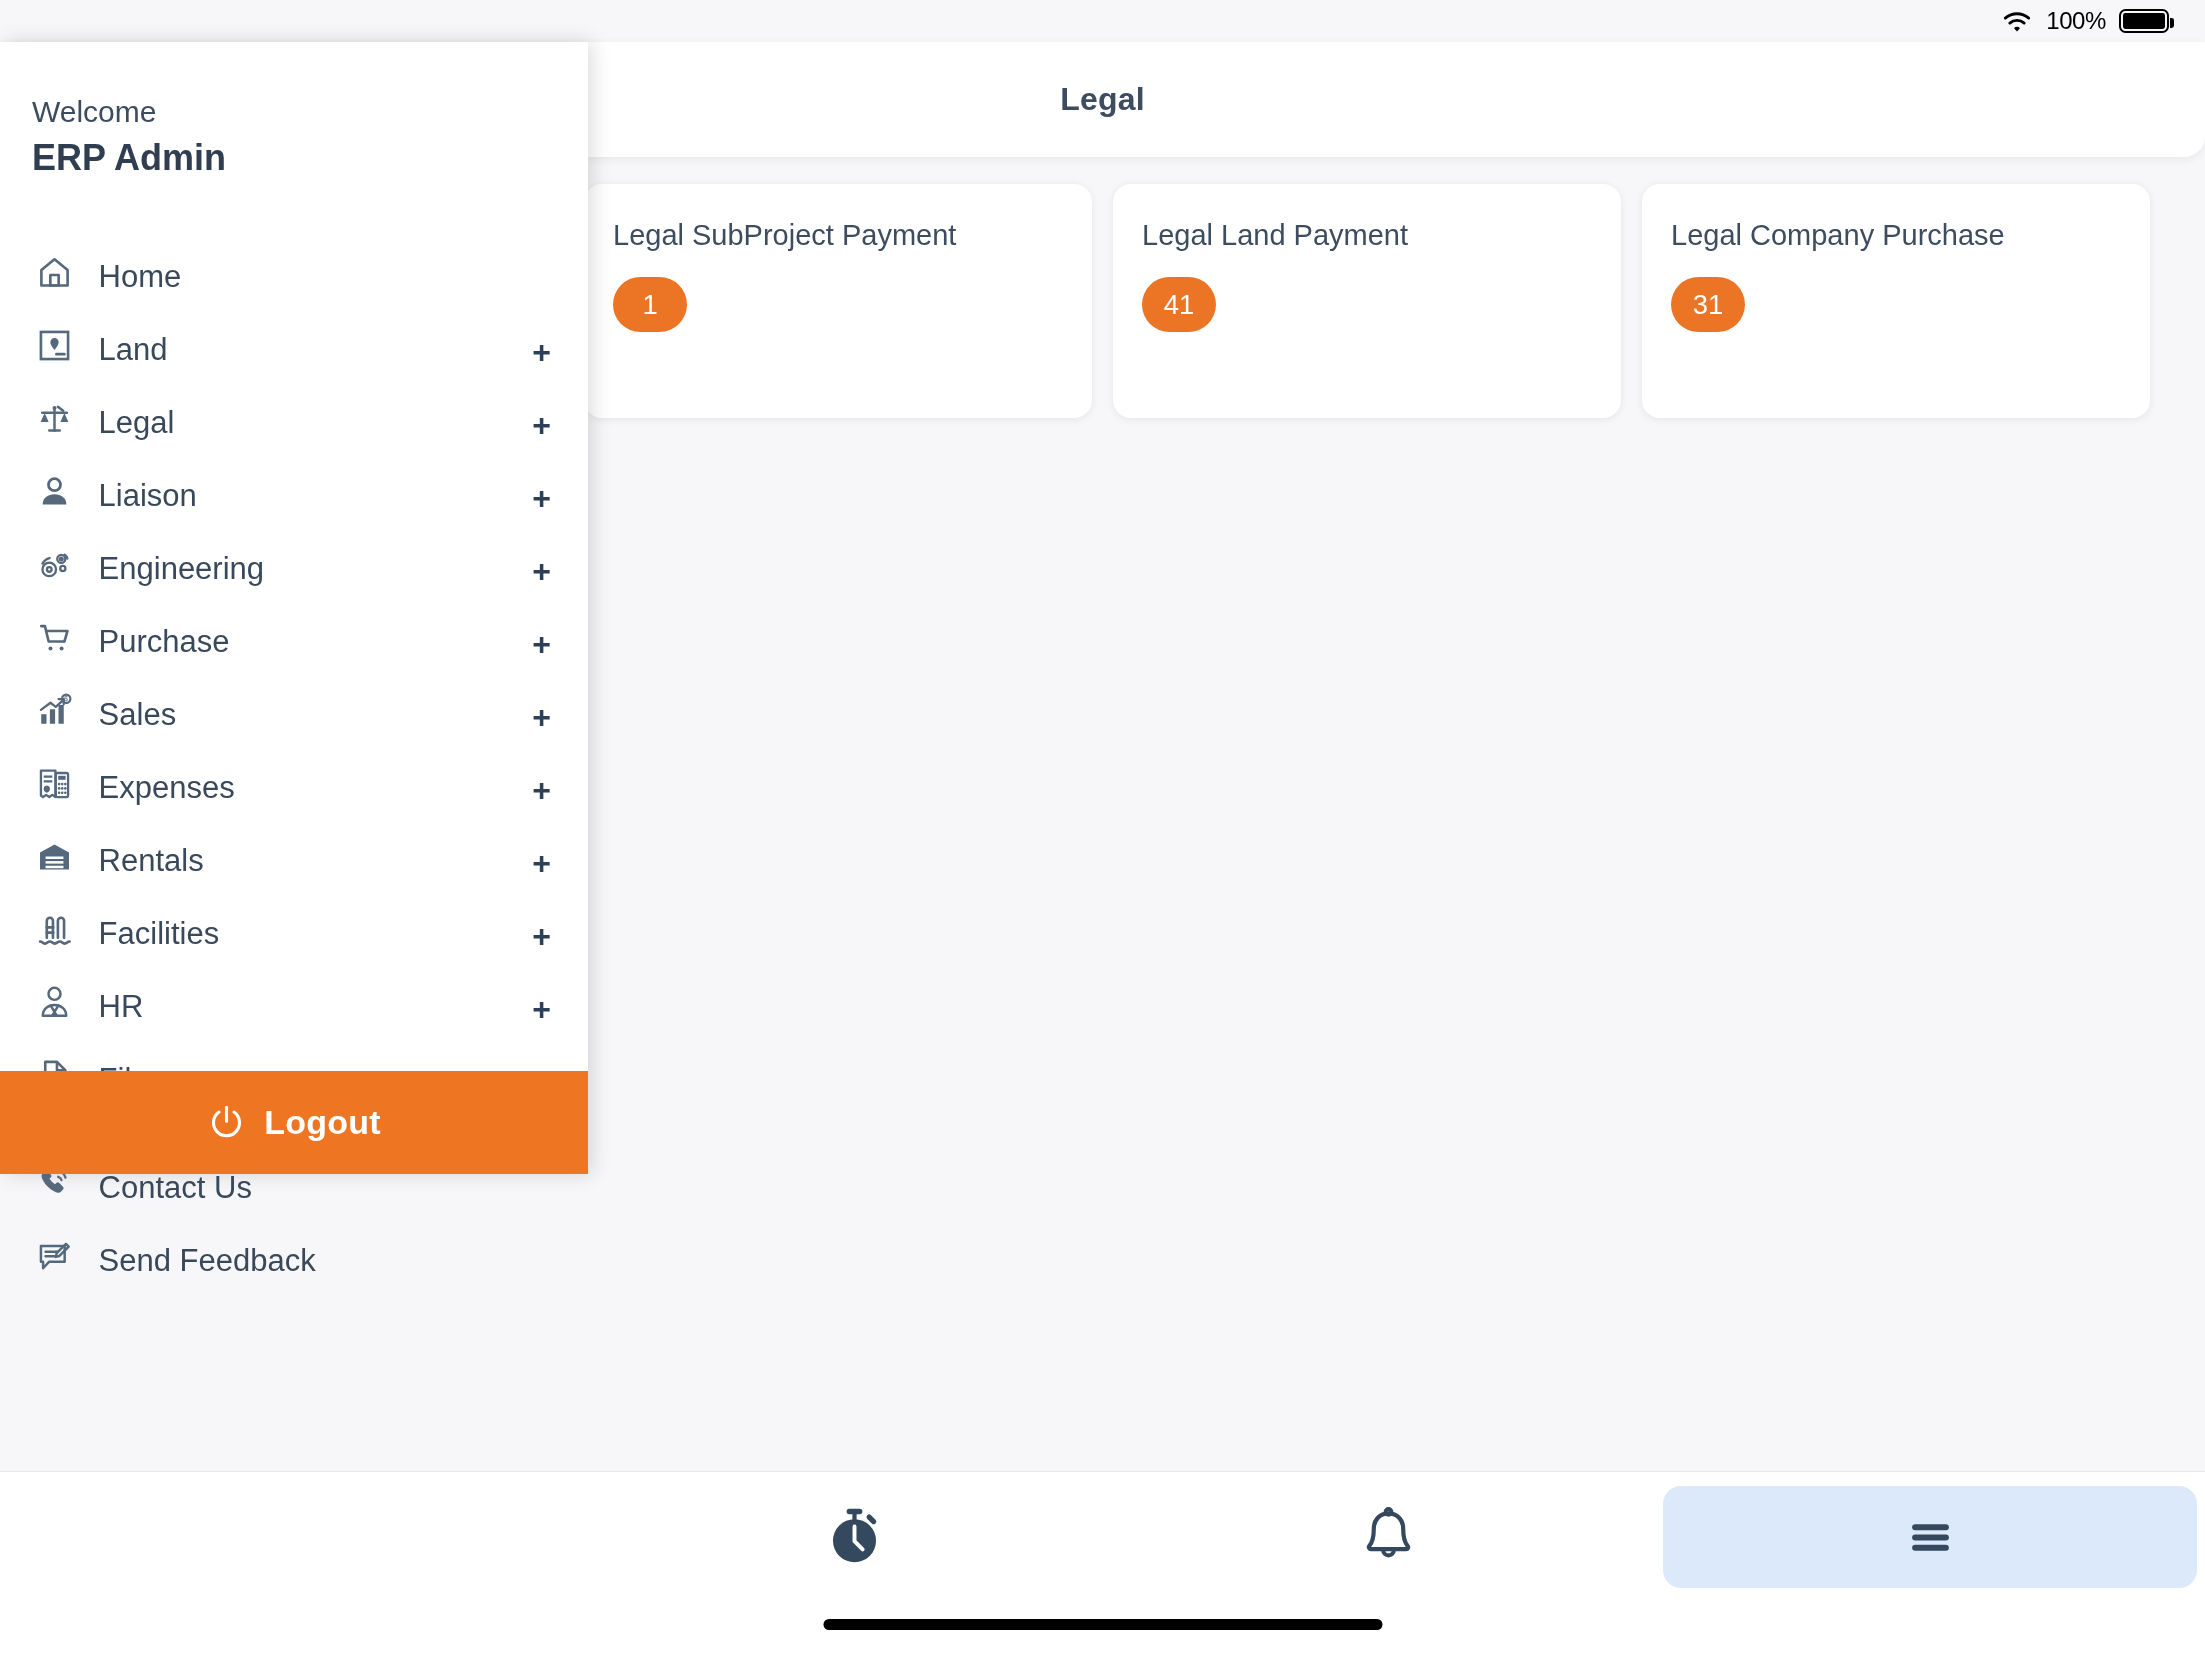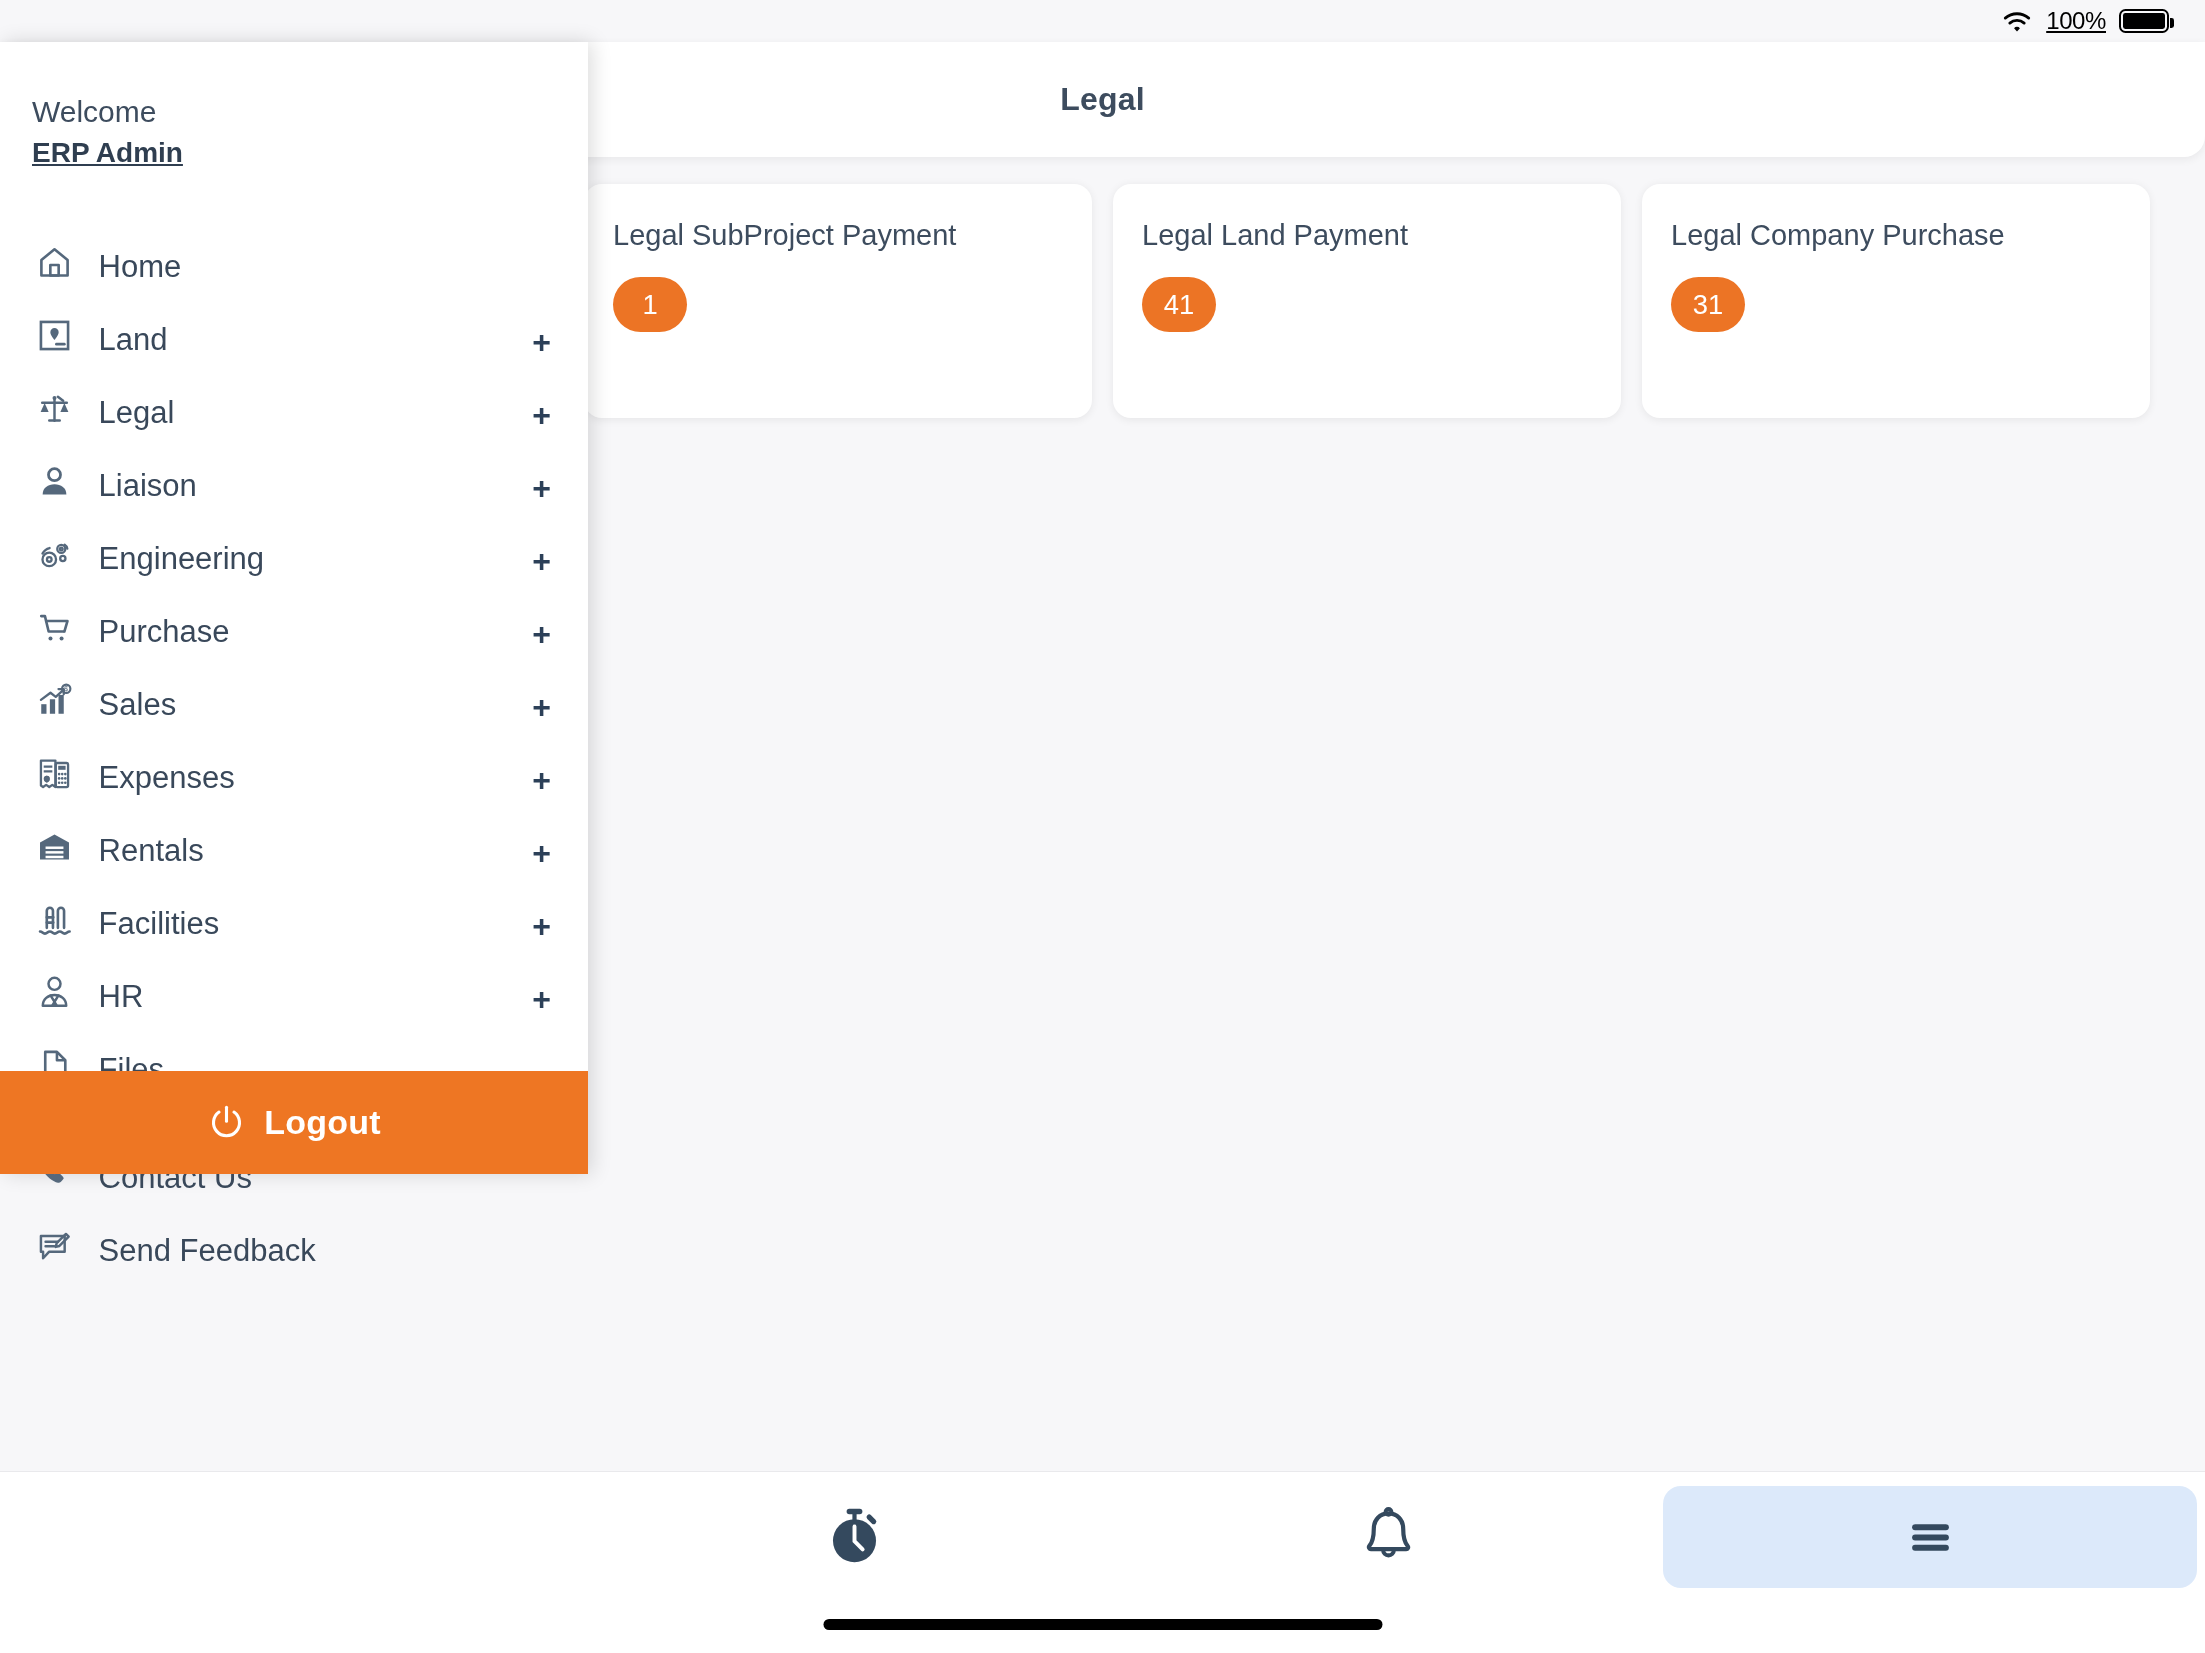--- a/index.html
+++ b/index.html
@@ -11,21 +11,21 @@
   }
   #root { position:relative; width:2205px; height:1653px; background:#ffffff; }
 
   
   .statusbar{
     position:absolute; top:0; left:0; width:2205px; height:42px;
     display:flex; align-items:center; justify-content:flex-end;
     padding-right:36px; gap:13px; z-index:60;
   }
   .sb-wifi{ width:32px; height:22.6px; position:relative; }
-  .sb-battery-pct{ font-size:24px; color:#000; letter-spacing:-0.4px;text-decoration:underline; }
+  .sb-battery-pct{ font-size:24px; color:#000; letter-spacing:-0.4px; }
   .sb-battery{
     width:50px; height:24px; border:2.4px solid #000; border-radius:6.5px;
     position:relative; display:flex; align-items:center; padding:2.4px;
   }
   .sb-battery::after{
     content:""; position:absolute; right:-6.5px; top:7.3px;
     width:4px; height:9.7px; background:#000; border-radius:0 2.4px 2.4px 0;
   }
   .sb-battery i{ display:block; width:100%; height:100%; background:#000; border-radius:2.4px; }
 
@@ -74,21 +74,21 @@
   }
   .drawer{
     position:absolute; left:0; top:42px; width:588px; height:1132px;
     background:#ffffff;
     box-shadow:4.8px 0 19.4px rgba(0,0,0,0.14);
     z-index:40;
     display:flex; flex-direction:column;
   }
   .drawer-head{ padding:50px 32px 0 32px; }
   .welcome{ font-size:30px; color:#3d4c5e; font-weight:400; line-height:1.35; }
-  .username{ font-size:28px; color:#2f3e50; font-weight:bold; margin-top:4.8px;text-decoration:underline; }
+  .username{ font-size:36px; color:#2f3e50; font-weight:bold; margin-top:4.8px; }
   .divider{
     height:9.7px; background:#efede6; margin:31px 11.3px 0 11.3px; border-radius:1.6px;
   }
   .menu{ flex:0 0 auto; padding:11.3px 0 0 0; }
   .menu-item{
     display:flex; align-items:flex-end;
     height:73px; padding:0 37px 0 32px;
   }
   .mi-icon{
     width:44px; height:44px; flex:0 0 44px;

